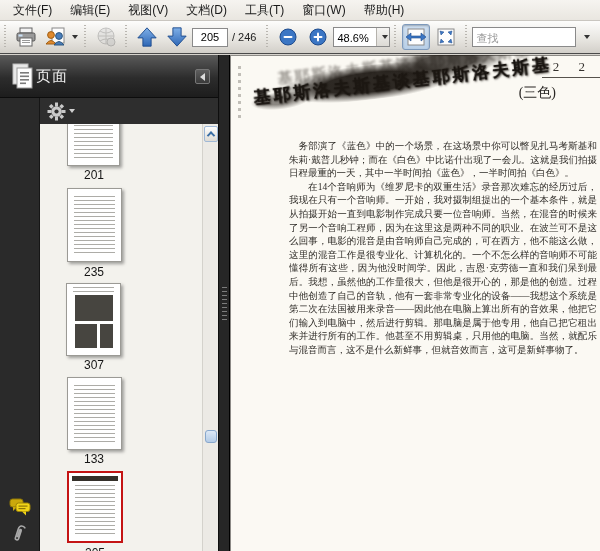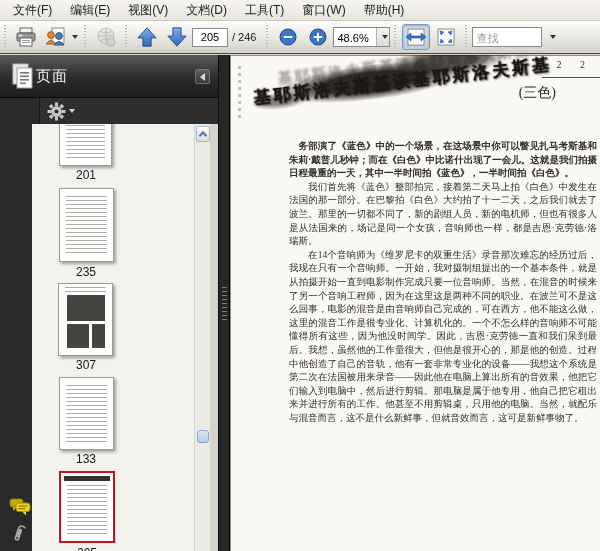--- a/index.html
+++ b/index.html
@@ -28,21 +28,21 @@
     border-top:4px solid #333; margin-left:3px; }
   .page-input { width:36px; height:19px; border:1px solid #8a8a8a; background:#fff;
     font-size:11px; text-align:center; font-family:"Liberation Sans",sans-serif; }
   .page-total { font-size:11px; color:#222; margin:0 6px 0 4px; white-space:nowrap; }
   .combo { display:flex; align-items:flex-end; height:20px; border:1px solid #8a8a8a; background:#fff; }
   .combo input { border:none; outline:none; height:16px; font-size:11px; padding:0 3px;
     font-family:"Liberation Sans",sans-serif; }
   .combo .combo-btn { width:13px; height:100%; display:flex; align-items:center; justify-content:center;
     background:linear-gradient(#f5f4f2,#dcdad5); border-left:1px solid #b5b2ac; }
   .zoom-combo input { width:42px; }
-  .find-combo input { width:68px; }
+  .find-combo input { width:102px; }
   .find-combo input::placeholder { color:#9a9archive8; color:#999; }
 
   
   .side-header { position:absolute; left:0; top:55px; width:218px; height:43px;
     background:linear-gradient(#5a5a5a,#2c2c2c 55%,#1d1d1d); border-bottom:1px solid #0c0c0c;
     display:flex; align-items:center; z-index:3; }
   .side-header .ph-icon { margin-left:10px; }
   .side-title { color:#efefef; font-size:15px; letter-spacing:1px; }
   .collapse-btn { position:absolute; right:8px; top:14px; width:15px; height:15px;
     background:linear-gradient(#5e5e5e,#3a3a3a); border:1px solid #777; border-radius:2px;
@@ -56,21 +56,21 @@
   .gear-btn { display:flex; align-items:center; margin-left:4px; padding:2px 3px; border-radius:2px; }
   .gear-btn .drop-arrow { border-top-color:#cfcfcf; }
 
   
   .left-strip { position:absolute; left:0; top:98px; width:40px; height:453px; background:#2a2a2a;
     border-right:1px solid #161616; }
   .strip-btn { position:absolute; left:7px; width:26px; height:24px; display:flex;
     align-items:center; justify-content:center; border-radius:2px; }
 
   
-  .thumb-panel { position:absolute; left:32px; top:124px; width:178px; height:427px;
+  .thumb-panel { position:absolute; left:40px; top:124px; width:178px; height:427px;
     background:#f3f2ed; overflow:hidden; }
   .thumb { position:absolute; background:#fff; border:1px solid #9b9a95;
     box-shadow:2px 2px 3px rgba(0,0,0,.35); }
   .thumb .tx { position:absolute; left:6px; right:6px;
     background:repeating-linear-gradient(180deg,#adaca7 0 1px, transparent 1px 4px); }
   .thumb-label { position:absolute; width:70px; text-align:center; font-size:12px; color:#151515; }
   .thumb.selected { border:2px solid #c41414; box-shadow:none; }
   .photo { position:absolute; background:#474540; }
 
   
@@ -89,21 +89,21 @@
     border-left:1px solid #0e0e0e; border-right:1px solid #000; }
   .splitter .dots { position:absolute; left:3px; top:232px; width:5px; height:34px;
     background:repeating-linear-gradient(180deg,#7c7c7c 0 1px, transparent 1px 4px); }
 
   
   .doc-area { position:absolute; left:230px; top:55px; width:370px; height:496px;
     background:#8c8a86; overflow:hidden; }
   .page { position:absolute; left:1px; top:1px; width:369px; height:495px; background:#fbf9f3; }
 
   .corner-num { position:absolute; right:7px; top:3px; font-family:"Liberation Serif",serif;
-    font-size:10px; color:#35322e; letter-spacing:8px; filter:blur(.3px); }
+    font-size:13px; color:#35322e; letter-spacing:8px; filter:blur(.3px); }
   .head-rule { position:absolute; right:0; top:21px; width:58px; height:1px; background:#56524c; }
   .subtitle { position:absolute; right:44px; top:28px; font-family:"Liberation Serif",serif;
     font-size:14px; color:#2a2724; filter:blur(.3px); }
 
   .title-wrap { position:absolute; left:12px; top:6px; width:352px; height:66px;
     transform:rotate(-6.5deg); transform-origin:0 100%; }
   .title-text { position:absolute; left:14px; top:26px; white-space:nowrap;
     font-family:"Liberation Serif",serif; font-weight:bold; font-size:17px; letter-spacing:3px;
     color:#17130f; text-shadow:0 0 1px #221d18, 1px 1px 2px rgba(30,25,20,.8); filter:blur(.4px); }
   .title-ghost { position:absolute; left:40px; top:12px; white-space:nowrap;
@@ -116,21 +116,21 @@
   .smudge3 { position:absolute; left:10px; top:34px; width:60px; height:18px;
     background:radial-gradient(ellipse at center, rgba(28,23,18,.5) 0 30%, rgba(28,23,18,0) 70%); }
 
   .margin-scribble { position:absolute; left:7px; top:10px; width:3px; height:52px; opacity:.4;
     background:repeating-linear-gradient(180deg,#6b675f 0 3px, transparent 3px 7px); }
 
   .body-text { position:absolute; left:58px; top:84px; width:308px; height:408px; overflow:hidden;
     font-family:"Liberation Serif",serif; font-size:9.5px; line-height:13.6px; text-align:justify;
     color:#2f2c28; filter:blur(.25px); }
   .body-text p { text-indent:2em; }
-  .body-text p.cont { text-indent:1em;font-weight:bold; }
+  .body-text p.cont { text-indent:1em; }
 
   
   svg { display:block; }
 </style>
 </head>
 <body>
 
 <div class="menubar">
   <div class="menu-item">文件(F)</div>
   <div class="menu-item">编辑(E)</div>
@@ -387,17 +387,16 @@
       <div class="smudge2"></div>
       <div class="smudge3"></div>
     </div>
 
     <div class="corner-num">2 2</div>
     <div class="head-rule"></div>
     <div class="subtitle">(三色)</div>
 
     <div class="body-text">
       <p class="cont">务部演了《蓝色》中的一个场景，在这场景中你可以瞥见扎马考斯基和朱莉·戴普儿秒钟；而在《白色》中比诺什出现了一会儿。这就是我们拍摄日程最重的一天，其中一半时间拍《蓝色》，一半时间拍《白色》。</p>
-      <p>我们首先将《蓝色》整部拍完，接着第二天马上拍《白色》中发生在法国的那一部分。在巴黎拍《白色》大约拍了十一二天，之后我们就去了波兰。那里的一切都不同了，新的剧组人员，新的电机师，但也有很多人是从法国来的，场记是同一个女孩，音响师也一样，都是吉恩·克劳德·洛瑞斯。</p>
       <p>在14个音响师为《维罗尼卡的双重生活》录音那次难忘的经历过后，我现在只有一个音响师。一开始，我对摄制组提出的一个基本条件，就是从拍摄开始一直到电影制作完成只要一位音响师。当然，在混音的时候来了另一个音响工程师，因为在这里这是两种不同的职业。在波兰可不是这么回事，电影的混音是由音响师自己完成的，可在西方，他不能这么做，这里的混音工作是很专业化、计算机化的。一个不怎么样的音响师不可能懂得所有这些，因为他没时间学。因此，吉恩·克劳德一直和我们呆到最后。我想，虽然他的工作量很大，但他是很开心的，那是他的创造。过程中他创造了自己的音轨，他有一套非常专业化的设备——我想这个系统是第二次在法国被用来录音——因此他在电脑上算出所有的音效果，他把它们输入到电脑中，然后进行剪辑。那电脑是属于他专用，他自己把它租出来并进行所有的工作。他甚至不用剪辑桌，只用他的电脑。当然，就配乐与混音而言，这不是什么新鲜事，但就音效而言，这可是新鲜事物了。</p>
     </div>
   </div>
 </div>
 
 </body></html>

